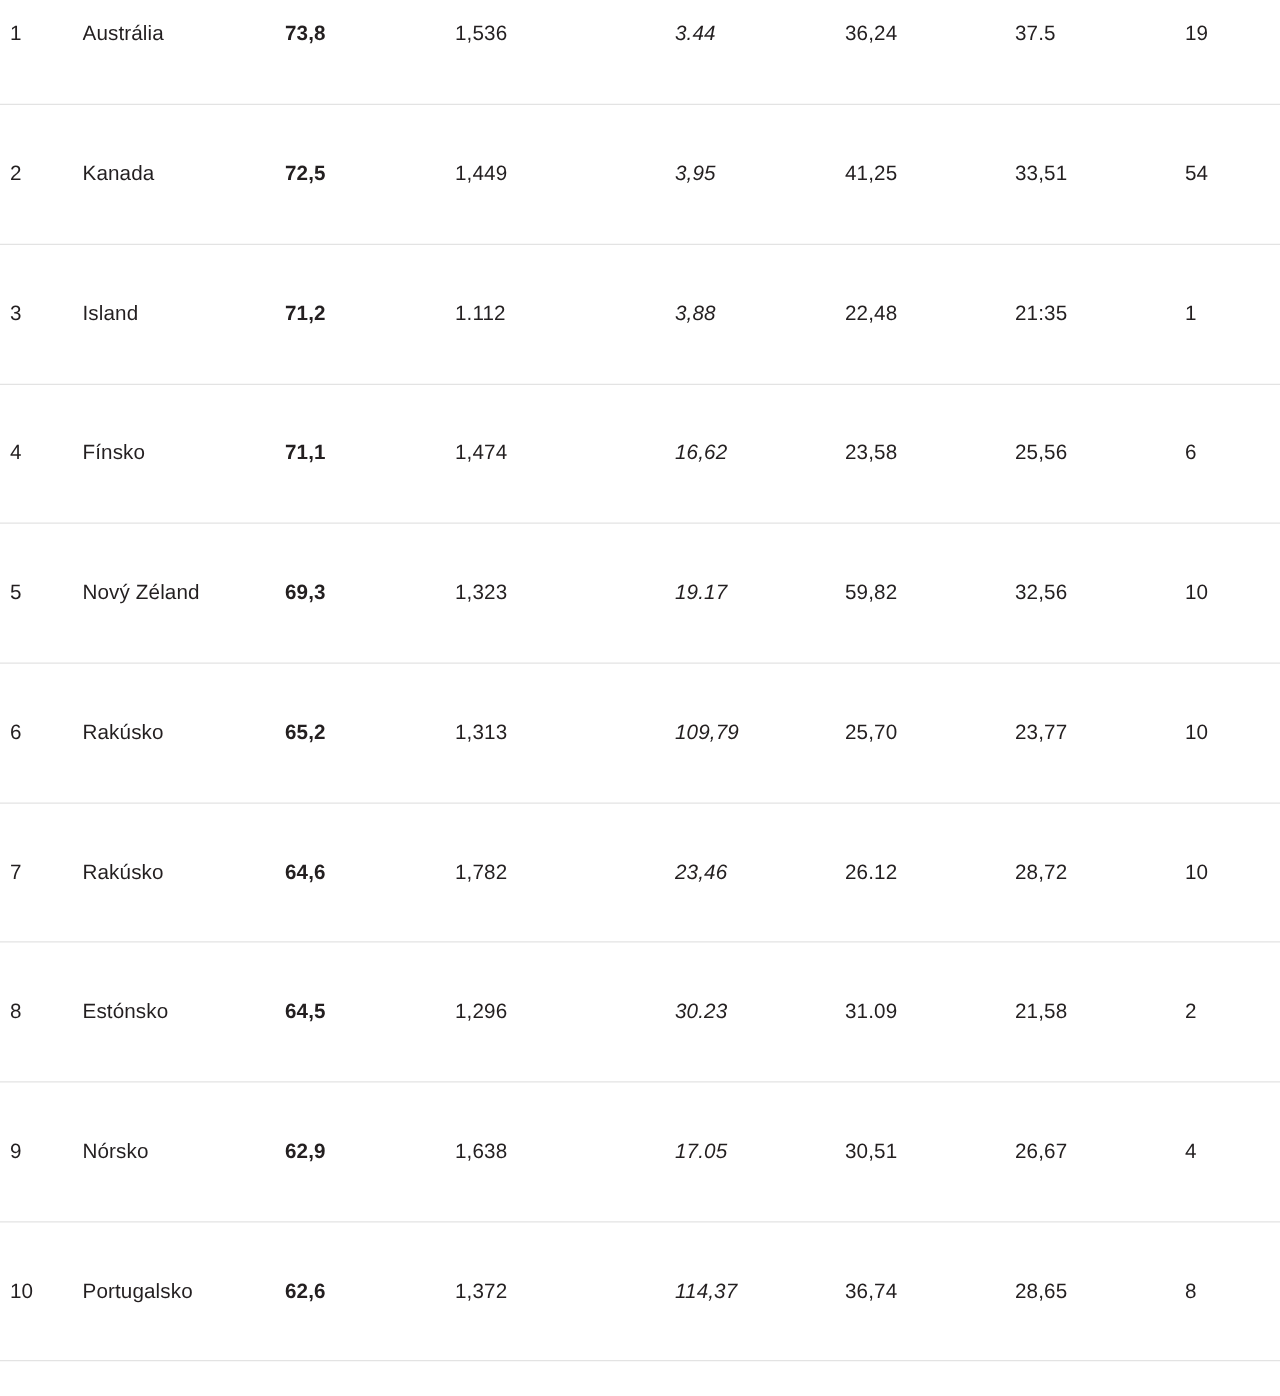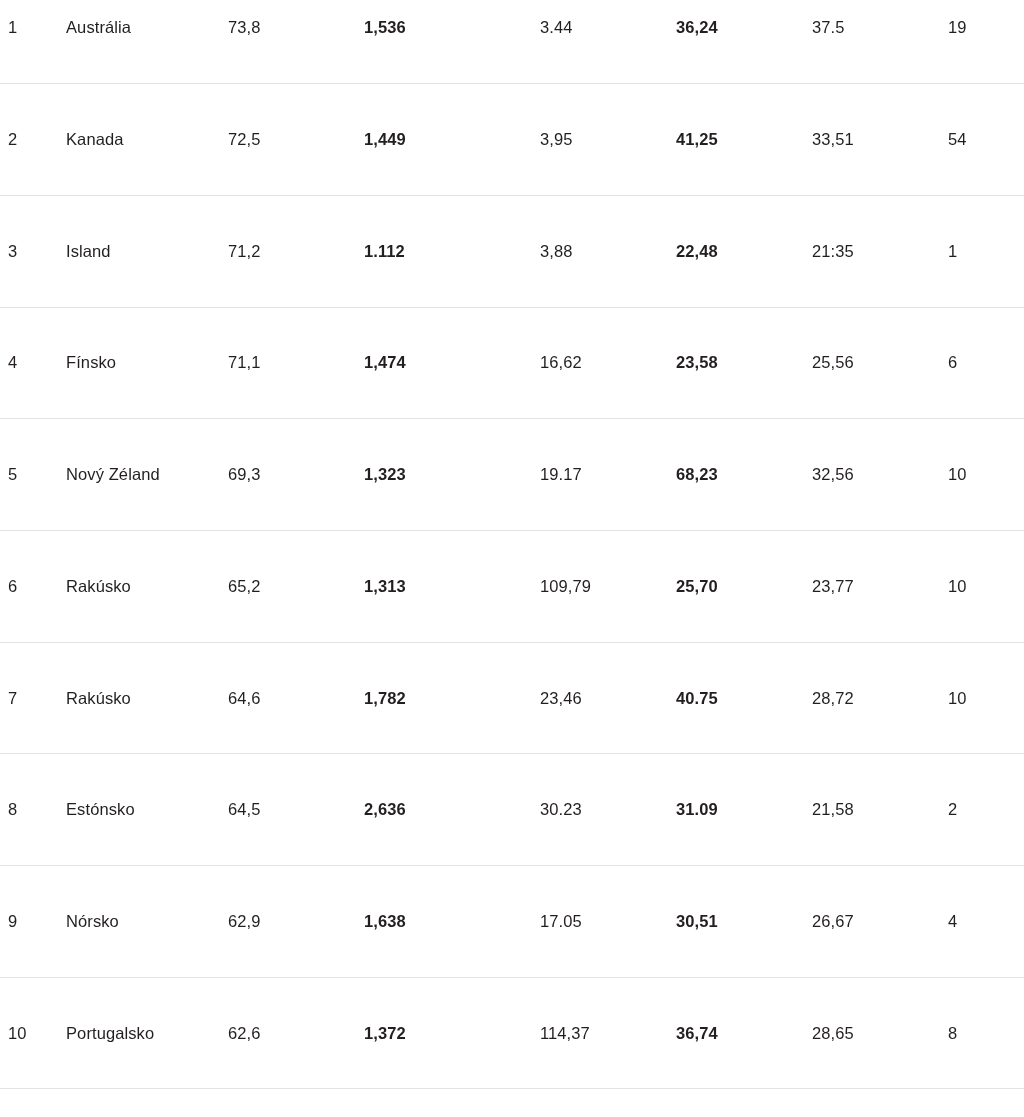--- a/index.html
+++ b/index.html
@@ -33,24 +33,24 @@
   table.data-table td {
     padding: 0;
     vertical-align: middle;
     white-space: nowrap;
     overflow: hidden;
     letter-spacing: 0.1px;
   }
   
   .c-rank   { width: 58px;  padding-left: 8px !important; }
   .c-name   { width: 162px; }
-  .c-v1     { width: 136px; }
-  .c-v2     { width: 176px; font-weight: bold; }
-  .c-v3     { width: 136px; }
-  .c-v4     { width: 136px; font-weight: bold; }
+  .c-v1     { width: 136px; font-weight: bold; }
+  .c-v2     { width: 176px; }
+  .c-v3     { width: 136px; font-style: italic; }
+  .c-v4     { width: 136px; }
   .c-v5     { width: 136px; }
   .c-v6     { width: 84px;  }
   .divider-row td {
     height: 1px;
     padding: 0;
     border: 0;
   }
   .divider {
     height: 1px;
     background: #e3e3e3;
@@ -122,21 +122,21 @@
           <td colspan="8">
             <div class="divider" style="background: rgb(227, 227, 227);"></div>
           </td>
         </tr>
         <tr>
           <td class="c-rank">5</td>
           <td class="c-name">Nový Zéland</td>
           <td class="c-v1">69,3</td>
           <td class="c-v2">1,323</td>
           <td class="c-v3">19.17</td>
-          <td class="c-v4">68,23</td>
+          <td class="c-v4">59,82</td>
           <td class="c-v5">32,56</td>
           <td class="c-v6">10</td>
         </tr>
         <tr class="divider-row">
           <td colspan="8">
             <div class="divider" style="background: rgb(227, 227, 227);"></div>
           </td>
         </tr>
         <tr>
           <td class="c-rank">6</td>
@@ -152,34 +152,34 @@
           <td colspan="8">
             <div class="divider" style="background: rgb(227, 227, 227);"></div>
           </td>
         </tr>
         <tr>
           <td class="c-rank">7</td>
           <td class="c-name">Rakúsko</td>
           <td class="c-v1">64,6</td>
           <td class="c-v2">1,782</td>
           <td class="c-v3">23,46</td>
-          <td class="c-v4">40.75</td>
+          <td class="c-v4">26.12</td>
           <td class="c-v5">28,72</td>
           <td class="c-v6">10</td>
         </tr>
         <tr class="divider-row">
           <td colspan="8">
             <div class="divider" style="background: rgb(227, 227, 227);"></div>
           </td>
         </tr>
         <tr>
           <td class="c-rank">8</td>
           <td class="c-name">Estónsko</td>
           <td class="c-v1">64,5</td>
-          <td class="c-v2">2,636</td>
+          <td class="c-v2">1,296</td>
           <td class="c-v3">30.23</td>
           <td class="c-v4">31.09</td>
           <td class="c-v5">21,58</td>
           <td class="c-v6">2</td>
         </tr>
         <tr class="divider-row">
           <td colspan="8">
             <div class="divider" style="background: rgb(227, 227, 227);"></div>
           </td>
         </tr>

